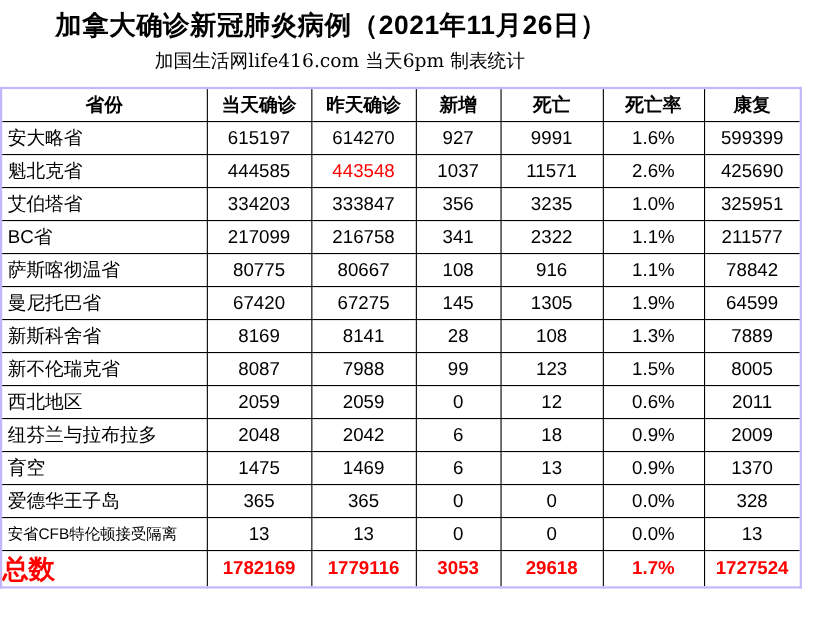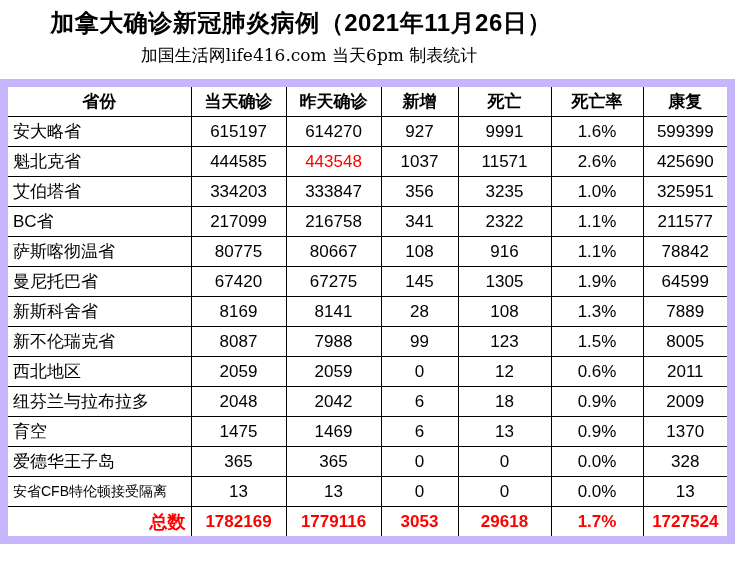--- a/index.html
+++ b/index.html
@@ -25,21 +25,21 @@
     text-align: center;
     font-size: 17px;
     font-family: "DejaVu Serif", serif;
     margin: 0 0 7px 16px;
   }
   table.covid-table {
     border-collapse: collapse;
     table-layout: fixed;
     width: 727px;
     margin: 12px auto;
-    border: 8px solid #c4b5fd;
+    border: 2px solid #c4b5fd;
   }
   .covid-table th, .covid-table td {
     border: 1px solid #000000;
     height: 29px;
     font-size: 17px;
     padding: 0;
     overflow: hidden;
     white-space: nowrap;
   }
   .covid-table th {
@@ -56,23 +56,22 @@
   .covid-table td.num {
     text-align: center;
     font-family: "Liberation Sans", sans-serif;
   }
   .covid-table .red { color: #ff0000; }
   .covid-table tr.total-row td {
     color: #ff0000;
     font-weight: bold;
   }
   .covid-table td.total-label {
-    text-align: right;
     padding-right: 5px;
-    font-size: 18px;
+    font-size: 24px;
   }
   col.c-province { width: 187px; }
   col.c-today { width: 95px; }
   col.c-yesterday { width: 95px; }
   col.c-new { width: 77px; }
   col.c-deaths { width: 93px; }
   col.c-rate { width: 92px; }
   col.c-recovered { width: 88px; }
 </style>
 </head>

